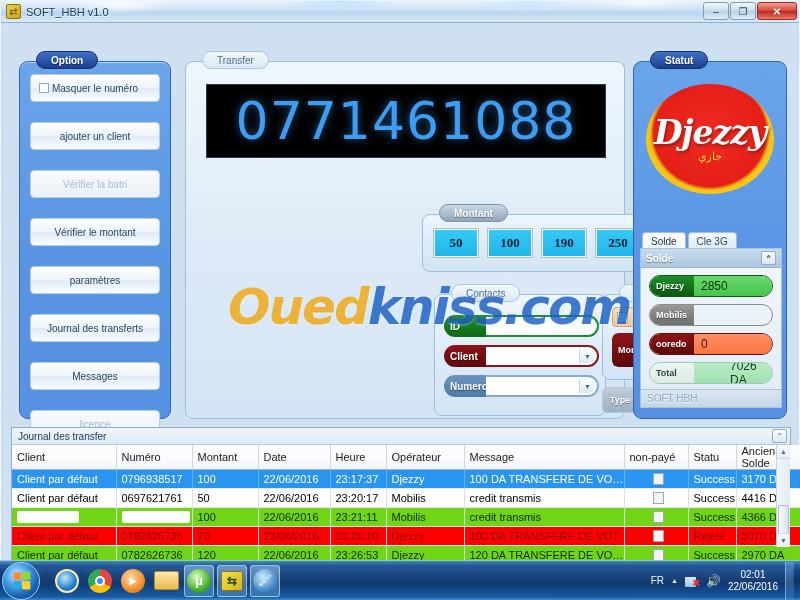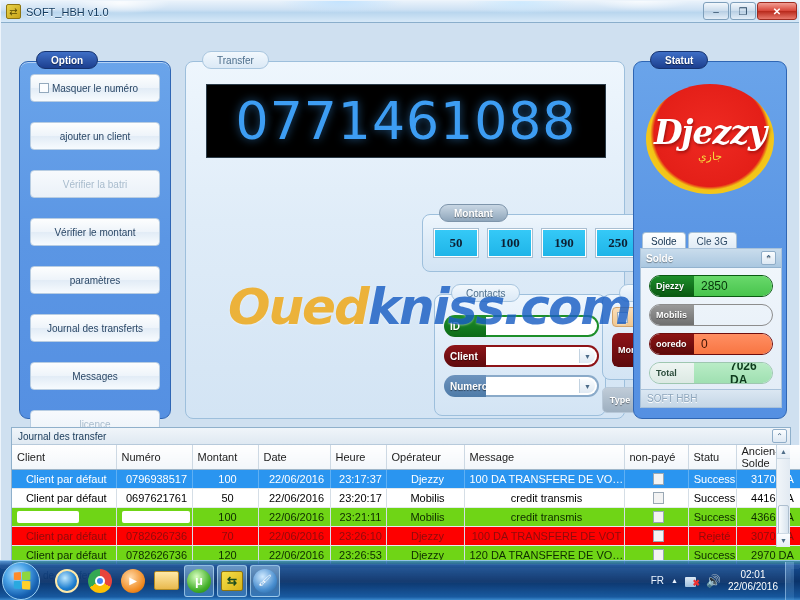--- a/index.html
+++ b/index.html
@@ -277,21 +277,21 @@
   .bal-row.djezzy .bal-lbl { background: linear-gradient(180deg,#1d8f2a,#0a5a12); }
   .bal-row.djezzy .bal-val { background: linear-gradient(180deg,#69d96b,#48c44d); color: #06340a; }
   .bal-row.mobilis { border: 1px solid #8d8d8d; }
   .bal-row.mobilis .bal-lbl { background: linear-gradient(180deg,#9a9a9a,#6f6f6f); }
   .bal-row.mobilis .bal-val { background: linear-gradient(180deg,#cdd2d4,#b9c0c3); color: #1d2628; margin-top: 41px; }
   .bal-row.ooredo { border: 1px solid #6e0d0d; }
   .bal-row.ooredo .bal-lbl { background: linear-gradient(180deg,#8e1414,#5d0909); }
   .bal-row.ooredo .bal-val { background: linear-gradient(180deg,#ff8f63,#f87542); color: #3a1000; }
   .bal-row.total { border: 1px solid #9ec7b0; margin-left: 8px; }
   .bal-row.total .bal-lbl { background: linear-gradient(180deg,#eef5f2,#dce9e3); color: #2a4a3a; text-shadow: none; }
-  .bal-row.total .bal-val { background: linear-gradient(180deg,#b9ecc6,#9fe0b1); color: #0d3a1c; font-weight: bold; padding-left: 36px; }
+  .bal-row.total .bal-val { background: linear-gradient(180deg,#b9ecc6,#9fe0b1); color: #0d3a1c; font-weight: normal; padding-left: 36px; }
   .solde-foot {
     position: absolute; left: 0; right: 0; bottom: 0; height: 18px;
     background: linear-gradient(180deg,#dbe7f2,#c4d6e6);
     border-top: 1px solid #a9c2da;
     display: flex; align-items: center; padding-left: 6px;
     font-size: 10px; color: #8fa7bd; text-shadow: 0 1px 0 #fff;
   }
 
   
   .journal {
@@ -307,21 +307,21 @@
   table { width: 100%; border-collapse: collapse; table-layout: fixed; }
   thead th {
     height: 20px; font-size: 11px; font-weight: normal; color: #1b1b1b;
     text-align: left; padding-left: 5px;
     background: linear-gradient(180deg,#ffffff,#f2f6fa);
     border-right: 1px solid #cdd9e4; border-bottom: 1px solid #9fb6c9;
   }
   tbody td {
     height: 19px; font-size: 11px; padding-left: 5px;
     border-right: 1px solid #d5dee6; border-bottom: 1px solid #e3e9ee;
-    white-space: nowrap; overflow: hidden; text-overflow: ellipsis; text-align: center;
+    white-space: nowrap; overflow: hidden; text-overflow: ellipsis;
   }
   tr.sel td { background: #2a95f0; color: #fff; border-right-color: #5fb0f4; }
   tr.white td { background: #fff; color: #000; }
   tr.green td { background: #6fd516; color: #0e2b00; }
   tr.red td { background: #fe0000; color: #8e0b0b; }
   .cellchk {
     width: 11px; height: 12px; background: #f3f3f3; border: 1px solid #9aa8b4;
     margin: 0 auto; display: block;
   }
   .redact { background: #fff; height: 12px; border-radius: 2px; }

